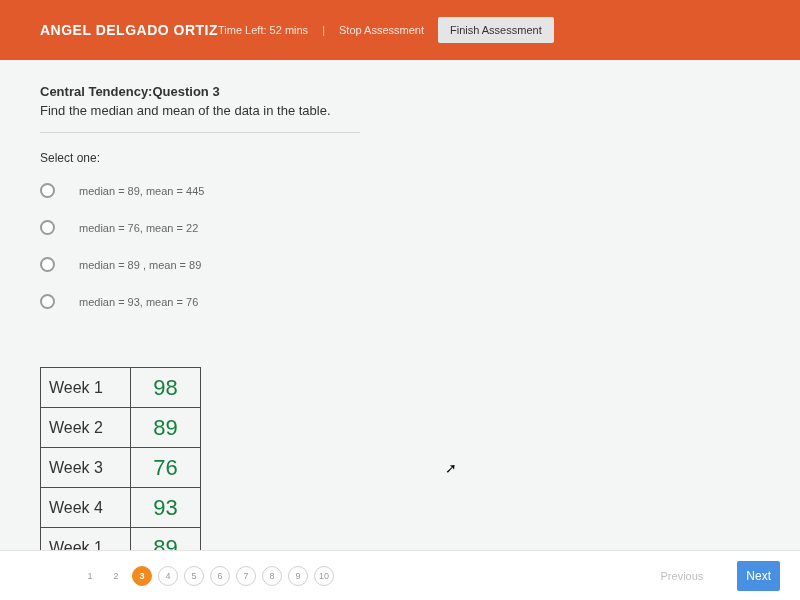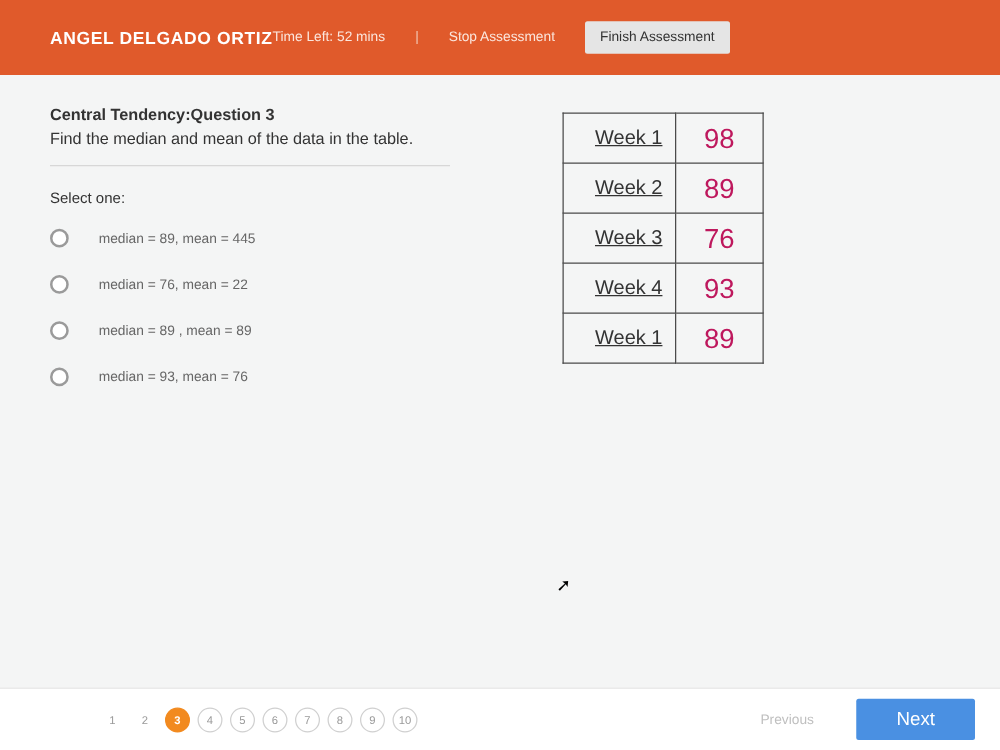--- a/index.html
+++ b/index.html
@@ -1,51 +1,51 @@
 <!DOCTYPE html>
 <html><head>
 <meta charset="utf-8">
 <style>
   * { box-sizing: border-box; margin: 0; padding: 0; }
   html, body { width: 800px; height: 600px; font-family: Arial, Helvetica, sans-serif; background:#2a2a2a; overflow:hidden; }
   .viewport { width:800px; height:600px; background:#f4f5f5; position:relative; }
   .header { background:#e05a2b; color:#fff; height:60px; display:flex; align-items:center; justify-content:flex-start; padding:0 20px 0 40px; }
   .student-name { font-size:14px; font-weight:600; letter-spacing:.5px; }
-  .header-right { display:flex; align-items:center; gap:24px; font-size:11px; }
+  .header-right { display:flex; align-items:center; gap:14px; font-size:11px; }
   .time-left { color:#fbe6dd; }
   .time-left .lbl { }
   .time-left .val { }
   .divider { color:#f3c9b7; }
   .stop-link { color:#fbe6dd; cursor:pointer; }
   .finish-btn { background:#e5e5e5; color:#333; border:none; padding:7px 12px; font-size:11px; font-weight:400; cursor:pointer; border-radius:2px; }
 
-  .content { position:absolute; top:60px; left:0; right:0; bottom:50px; padding:24px 30px 10px 40px; display:flex; gap:30px; }
+  .content { position:absolute; top:60px; left:0; right:0; bottom:50px; padding:24px 30px 10px 40px; display:flex; gap:30px;flex-direction:column; }
   .left-col { flex:1; max-width:380px; }
   .q-title { font-size:13px; font-weight:700; color:#333; margin-bottom:4px; }
   .q-text { font-size:13px; color:#333; margin-bottom:14px; }
   .hr { border:none; border-bottom:1px solid #d7d7d7; margin-bottom:18px; width:320px; }
   .select-one { font-size:12px; color:#333; margin-bottom:18px; }
   .option { display:flex; align-items:center; gap:24px; margin-bottom:22px; cursor:pointer; }
   .radio { width:15px; height:15px; border:2px solid #9a9a9a; border-radius:50%; background:#fff; flex:0 0 auto; }
   .opt-label { font-size:11px; color:#666; }
 
   .right-col { flex:0 0 auto; padding-top:6px; }
   .data-table { border-collapse:collapse; }
   .data-table td { border:1.5px solid #4a4a4a; height:40px; vertical-align:middle; }
-  .data-table td.week { width:90px; padding-left:25px; font-family: 'Comic Sans MS', cursive, sans-serif; font-size:16px; color:#333;text-decoration:underline; }
-  .data-table td.val  { width:70px; text-align:center; font-family: 'Comic Sans MS', cursive, sans-serif; font-size:22px; color:#be185d; }
+  .data-table td.week { width:90px; padding-left:8px; font-family: 'Comic Sans MS', cursive, sans-serif; font-size:16px; color:#333; }
+  .data-table td.val  { width:70px; text-align:center; font-family: 'Comic Sans MS', cursive, sans-serif; font-size:22px; color:#15803d; }
 
   .footer { position:absolute; left:0; right:0; bottom:0; height:50px; background:#fff; border-top:1px solid #e4e4e4; display:flex; align-items:center; justify-content:space-between; padding:0 20px 0 80px; }
   .pager { display:flex; align-items:center; gap:6px; }
   .pnum { width:20px; height:20px; border-radius:50%; display:flex; align-items:center; justify-content:center; font-size:9px; color:#9a9a9a; border:1px solid #d0d0d0; background:#fff; cursor:pointer; }
   .pnum.plain { border:none; background:transparent; }
   .pnum.active { background:#f28a1f; border-color:#f28a1f; color:#fff; font-weight:600; }
   .nav-btns { display:flex; gap:20px; align-items:center; }
   .prev-btn { background:transparent; border:none; color:#bfbfbf; font-size:11px; padding:8px 14px; cursor:pointer; }
-  .next-btn { background:#4a90e2; border:none; color:#fff; font-size:15px; padding:8px 32px; cursor:pointer; border-radius:2px; }
+  .next-btn { background:#4a90e2; border:none; color:#fff; font-size:12px; padding:8px 9px; cursor:pointer; border-radius:2px; }
 
   .cursor { position:absolute; left:445px; top:460px; font-size:14px; color:#000; pointer-events:none; }
 </style>
 </head>
 <body>
 <div class="viewport">
 
   <div class="header">
     <div class="student-name">ANGEL DELGADO ORTIZ</div>
     <div class="header-right">

